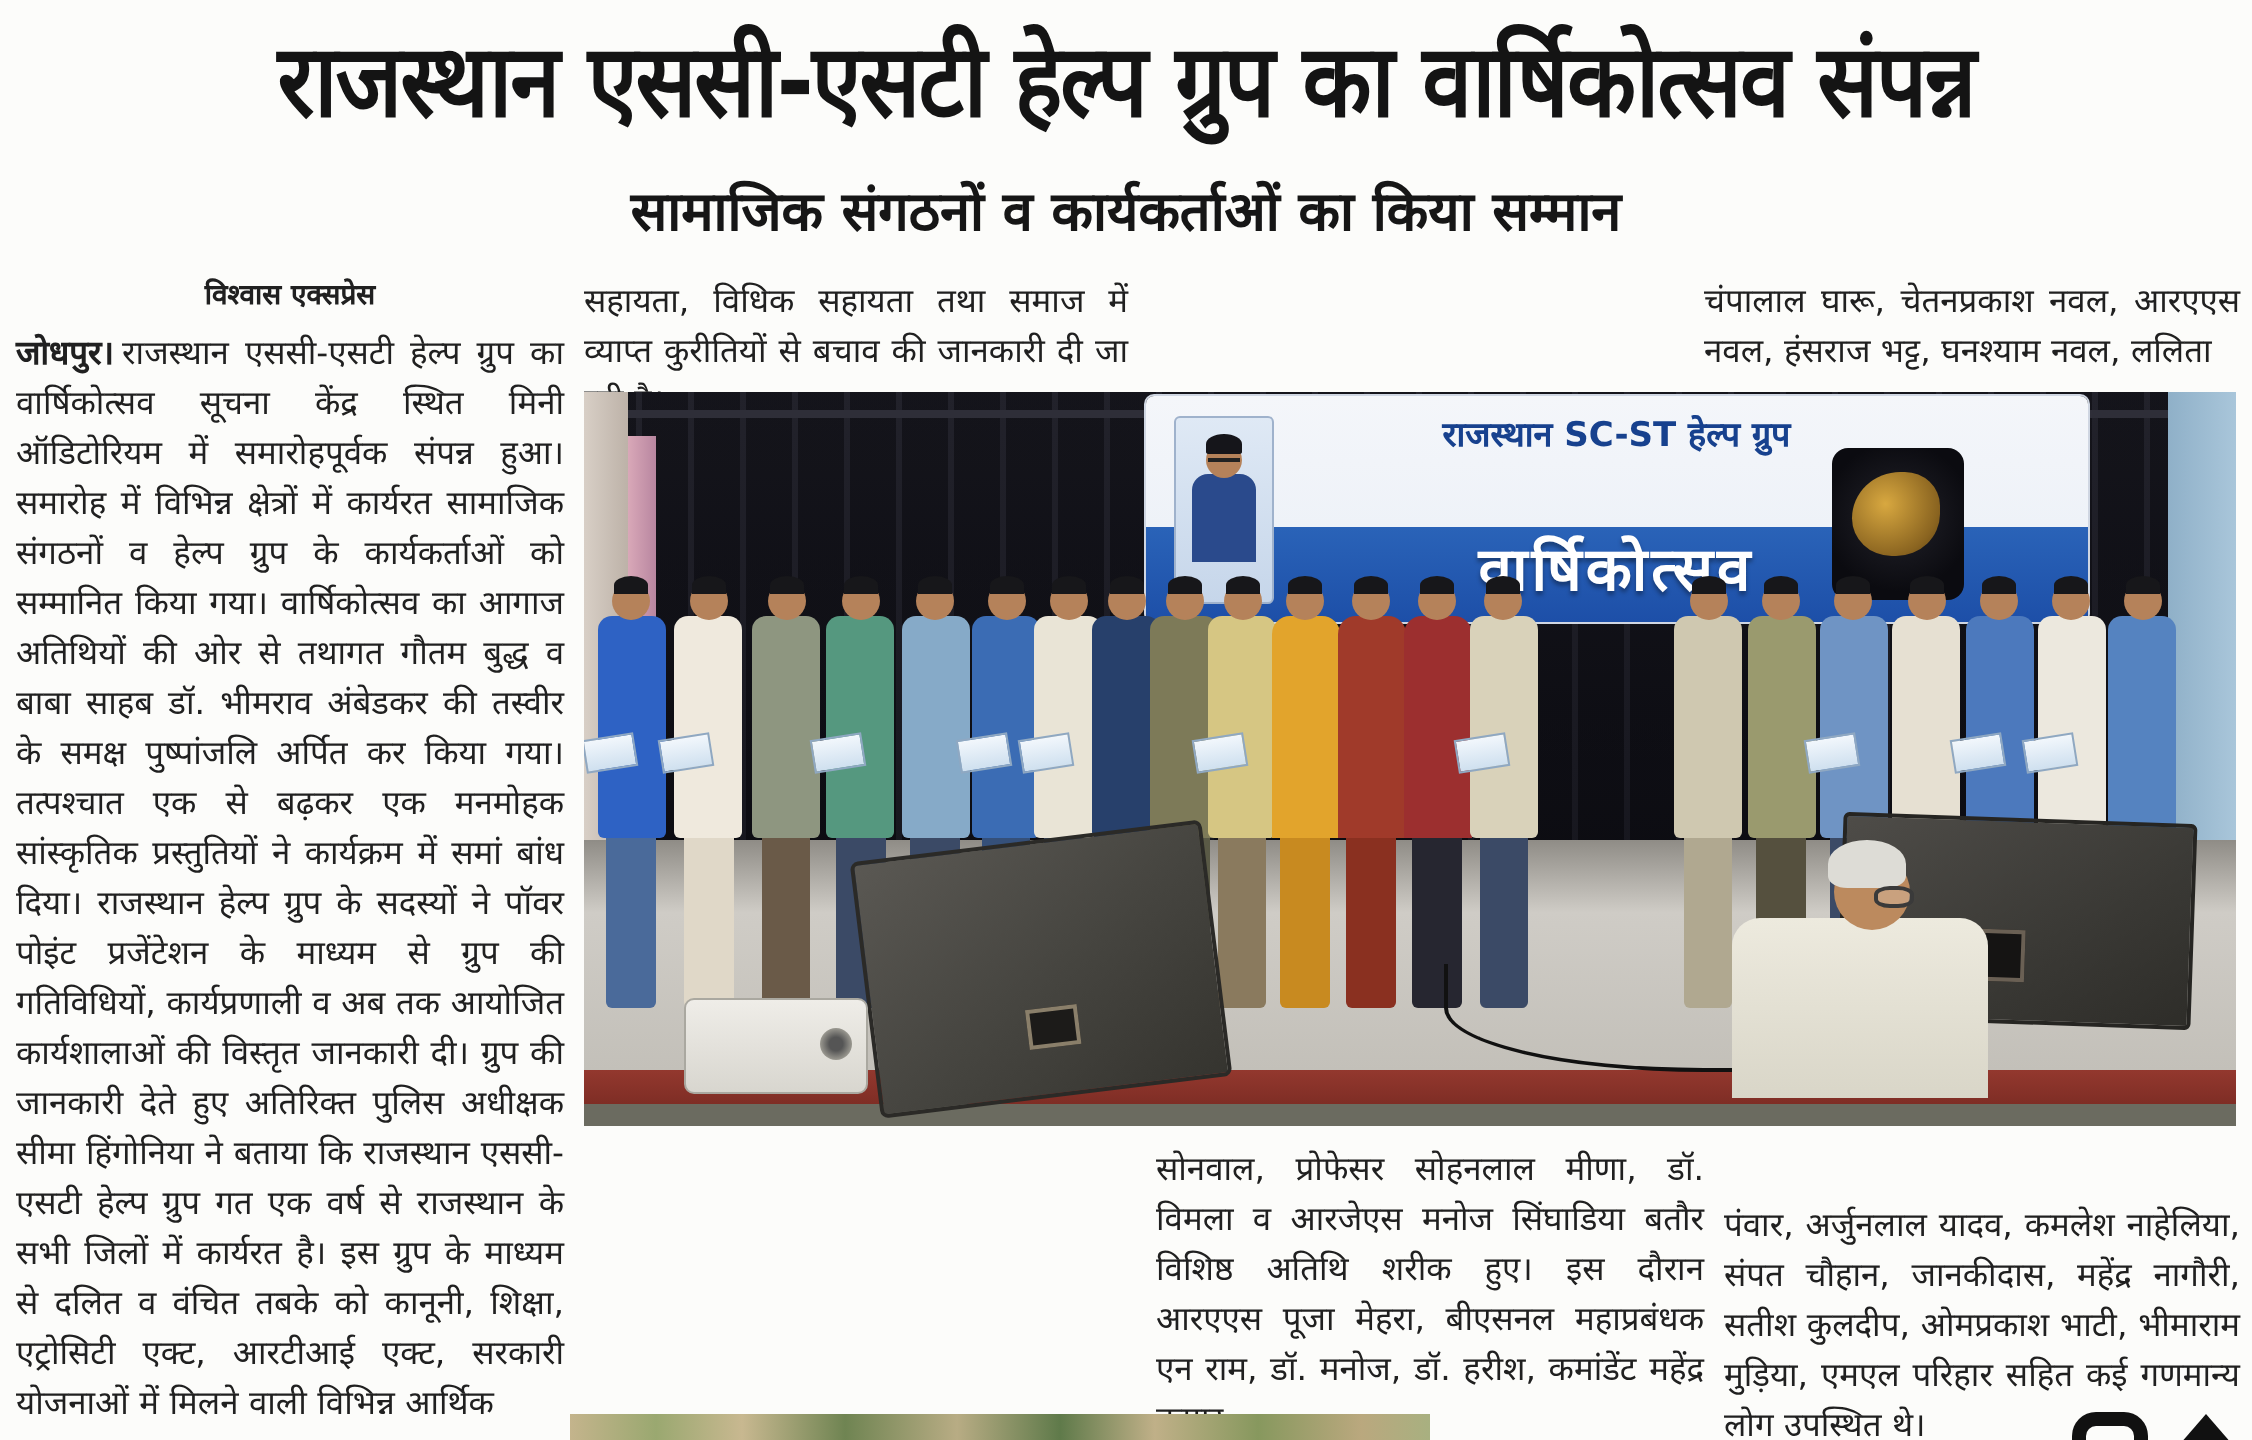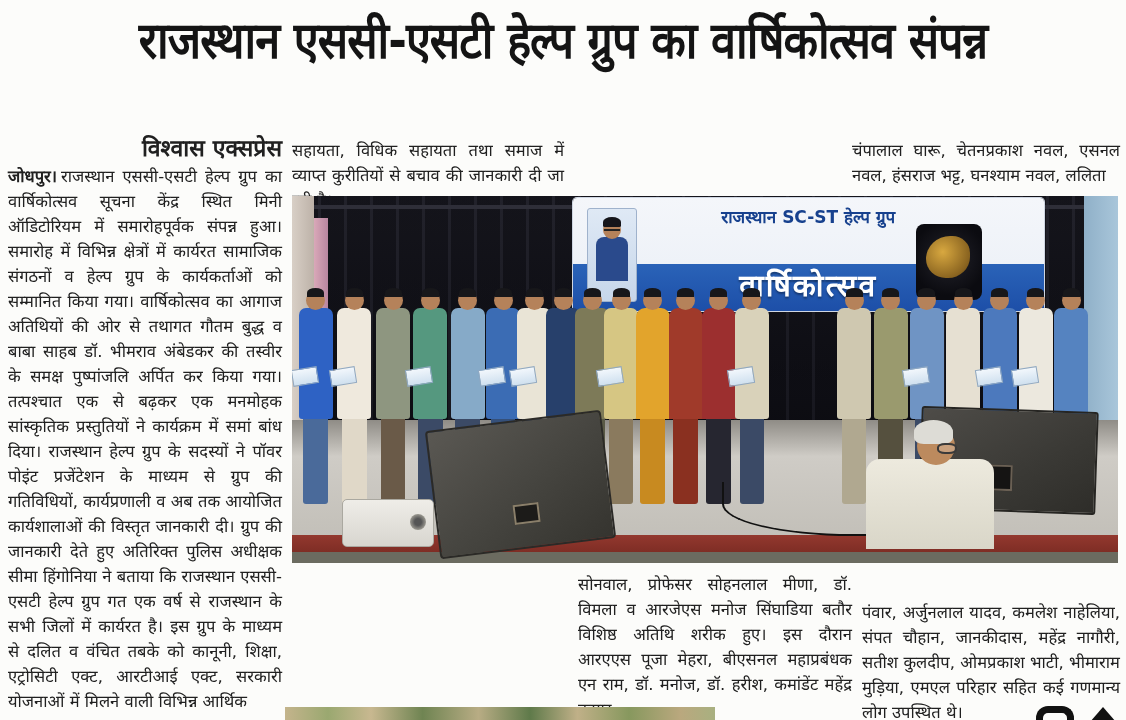--- a/index.html
+++ b/index.html
@@ -10,21 +10,21 @@
   
   .headline{position:absolute;left:0;top:4px;width:1126px;text-align:center;
     font-size:45px;font-weight:800;color:#141414;letter-spacing:-1px;
     transform:scaleY(1.12);transform-origin:top;white-space:nowrap;}
   .subheadline{position:absolute;left:0;top:86px;width:1126px;text-align:center;
     font-size:27px;font-weight:800;color:#161616;}
 
   
   .col{position:absolute;font-size:16.5px;line-height:25px;text-align:justify;color:#202020;}
   .col p{margin:0;}
-  .byline{text-align:right;font-weight:800;font-size:23px;margin-bottom:3px !important;}
+  .byline{text-align:center;font-weight:800;font-size:14px;margin-bottom:3px !important;}
   .dateline{font-weight:800;margin-right:4px;}
   .c1{left:8px;top:136px;width:274px;height:570px;}
   .c2t{left:292px;top:138px;width:272px;height:58px;}
   .c3t{left:574px;top:138px;width:270px;height:58px;}
   .c4t{left:852px;top:138px;width:268px;height:58px;}
   .c2b{left:292px;top:572px;width:276px;height:132px;}
   .c3b{left:578px;top:572px;width:274px;height:132px;}
   .c4b{left:862px;top:600px;width:258px;height:132px;}
 
   
@@ -115,31 +115,32 @@
     background:transparent;border:7px solid #111;border-bottom:none;}
   .frag2{left:1090px;top:707px;width:0;height:0;background:transparent;
     border-left:13px solid transparent;border-right:13px solid transparent;border-bottom:15px solid #111;}
 </style>
 </head>
 <body>
 
 <div class="sheet">
 
   <div class="headline">राजस्थान एससी-एसटी हेल्प ग्रुप का वार्षिकोत्सव संपन्न</div>
+  <div class="subheadline">सामाजिक संगठनों व कार्यकर्ताओं का किया सम्मान</div>
 
   <div class="col c1">
     <p class="byline">विश्वास एक्सप्रेस</p>
     <p><span class="dateline">जोधपुर।</span><span>राजस्थान एससी-एसटी हेल्प ग्रुप का वार्षिकोत्सव सूचना केंद्र स्थित मिनी ऑडिटोरियम में समारोहपूर्वक संपन्न हुआ। समारोह में विभिन्न क्षेत्रों में कार्यरत सामाजिक संगठनों व हेल्प ग्रुप के कार्यकर्ताओं को सम्मानित किया गया। वार्षिकोत्सव का आगाज अतिथियों की ओर से तथागत गौतम बुद्ध व बाबा साहब डॉ. भीमराव अंबेडकर की तस्वीर के समक्ष पुष्पांजलि अर्पित कर किया गया। तत्पश्चात एक से बढ़कर एक मनमोहक सांस्कृतिक प्रस्तुतियों ने कार्यक्रम में समां बांध दिया। राजस्थान हेल्प ग्रुप के सदस्यों ने पॉवर पोइंट प्रजेंटेशन के माध्यम से ग्रुप की गतिविधियों, कार्यप्रणाली व अब तक आयोजित कार्यशालाओं की विस्तृत जानकारी दी। ग्रुप की जानकारी देते हुए अतिरिक्त पुलिस अधीक्षक सीमा हिंगोनिया ने बताया कि राजस्थान एससी-एसटी हेल्प ग्रुप गत एक वर्ष से राजस्थान के सभी जिलों में कार्यरत है। इस ग्रुप के माध्यम से दलित व वंचित तबके को कानूनी, शिक्षा, एट्रोसिटी एक्ट, आरटीआई एक्ट, सरकारी योजनाओं में मिलने वाली विभिन्न आर्थिक</span></p>
   </div>
 
   <div class="col c2t">
     <p>सहायता, विधिक सहायता तथा समाज में व्याप्त कुरीतियों से बचाव की जानकारी दी जा रही है।</p>
   </div>
   <div class="col c4t">
-    <p>चंपालाल घारू, चेतनप्रकाश नवल, एसनल नवल, हंसराज भट्ट, घनश्याम नवल, ललिता</p>
+    <p>चंपालाल घारू, चेतनप्रकाश नवल, आरएएस नवल, हंसराज भट्ट, घनश्याम नवल, ललिता</p>
   </div>
 
   <div class="photo">
     <div class="backdrop"></div>
     <div class="beam"></div>
     <div class="curtain-left"></div>
     <div class="curtain-pink"></div>
     <div class="curtain-right"></div>
     <div class="floor"></div>
 

